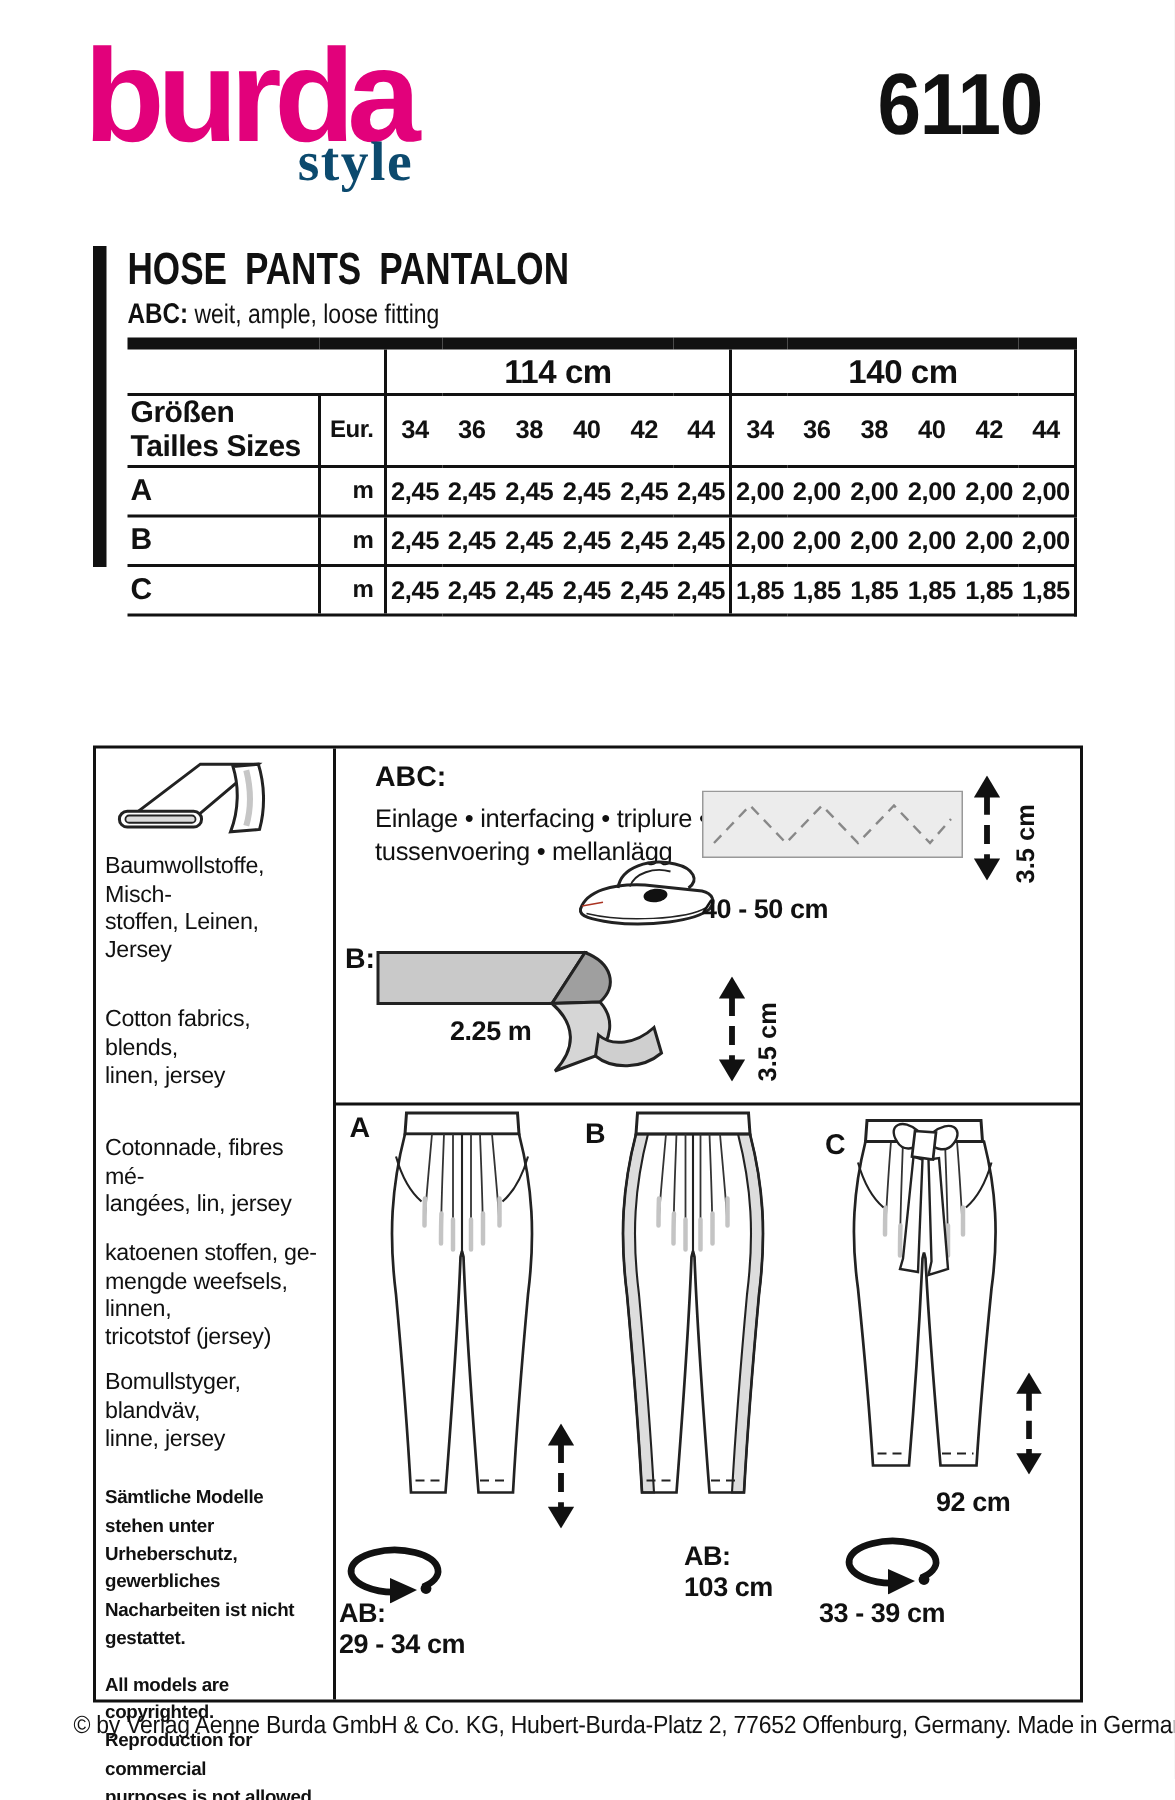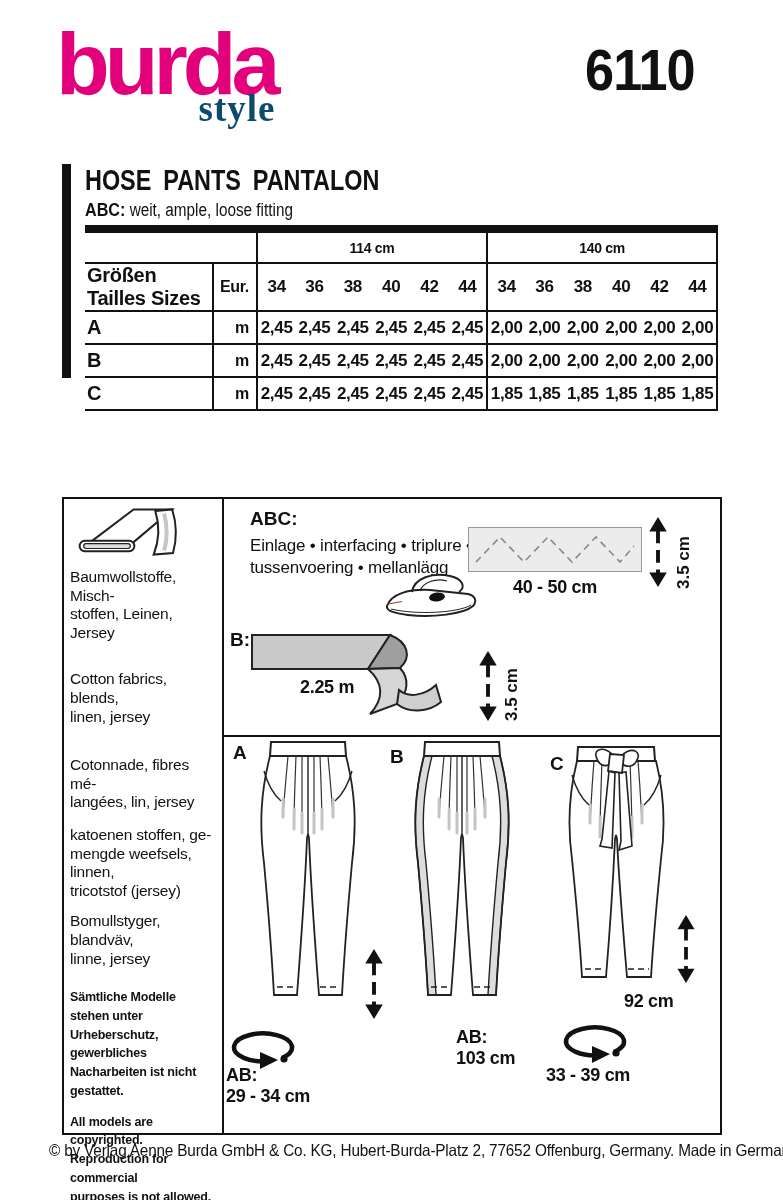--- a/index.html
+++ b/index.html
@@ -18,21 +18,21 @@
   .title-bar{position:absolute;left:62px;top:164px;width:9px;height:214px;background:#111;}
   .garment-title{position:absolute;left:85px;top:163px;font-size:30px;font-weight:bold;
                  transform:scaleX(0.78);transform-origin:left top;word-spacing:7px;white-space:nowrap;}
   .variant-line{position:absolute;left:85px;top:199px;font-size:18px;transform:scaleX(0.85);
                 transform-origin:left top;white-space:nowrap;}
   .variant-line b{font-size:19px;}
 
   
   .yt{position:absolute;left:85px;top:225px;width:632px;border-collapse:collapse;table-layout:fixed;}
   .yt td{padding:0;text-align:center;font-weight:bold;font-size:17px;letter-spacing:-0.3px;}
-  .yt .r1 td{border-top:8px solid #111;height:29px;font-size:14px;}
+  .yt .r1 td{border-top:8px solid #111;height:29px;font-size:22px;}
   .yt .r2 td{border-top:2px solid #111;height:25px;}
   .yt .rd td{border-top:2px solid #111;height:31px;}
   .yt .rlast td{border-bottom:2px solid #111;}
   .yt .bl{border-left:2px solid #111;}
   .yt .br{border-right:2px solid #111;}
   .yt .lab{text-align:left;padding-left:2px;font-size:20px;}
   .yt .unit{text-align:right;padding-right:7px;font-size:16px;}
 
   
   .info-box{position:absolute;left:62px;top:497px;width:660px;height:638px;border:2px solid #111;
@@ -189,21 +189,21 @@
           <path d="M14 94 C64 106 148 102 174 86" fill="none" stroke="#222" stroke-width="2"></path>
           <path d="M56 60 C60 32 98 20 132 28 C158 34 164 50 150 60" fill="none" stroke="#222" stroke-width="4"></path>
           <path d="M72 58 C78 40 104 32 126 38" fill="none" stroke="#222" stroke-width="2.5"></path>
           <ellipse cx="106" cy="70" rx="16" ry="9" fill="#111" transform="rotate(-7 106 70)"></ellipse>
           <path d="M8 84 L36 79" stroke="#a32" stroke-width="2"></path>
         </svg>
         <svg class="abs" style="left:244px;top:28px" width="174" height="45" viewBox="0 0 174 45">
           <rect x="0.5" y="0.5" width="173" height="44" fill="#ececec" stroke="#999" stroke-width="1"></rect>
           <path d="M8 35 L32 10 L56 35 L80 10 L104 35 L128 10 L152 35 L166 19" fill="none" stroke="#888" stroke-width="1.6" stroke-dasharray="7 5"></path>
         </svg>
-        <div class="abs dim" style="left:244px;top:78px;width:174px;text-align:center">40 - 50 cm</div>
+        <div class="abs dim" style="left:244px;top:97px;width:174px;">40 - 50 cm</div>
         <svg class="abs" style="left:424px;top:18px" width="20" height="70" viewBox="0 0 20 72">
           <polygon points="10,0 19,15 1,15" fill="#111"></polygon>
           <line x1="10" y1="14" x2="10" y2="58" stroke="#111" stroke-width="4" stroke-dasharray="13 7"></line>
           <polygon points="10,72 19,57 1,57" fill="#111"></polygon>
         </svg>
         <div class="abs vdim" style="left:450px;top:18px;height:72px">3.5 cm</div>
 
         <div class="abs blabel" style="left:6px;top:130px">B:</div>
         <svg class="abs" style="left:26px;top:128px" width="234" height="92" viewBox="0 0 234 92">
           <path d="M2 8 H140 L118 42 H2 Z" fill="#c9c9c9" stroke="#222" stroke-width="2"></path>

